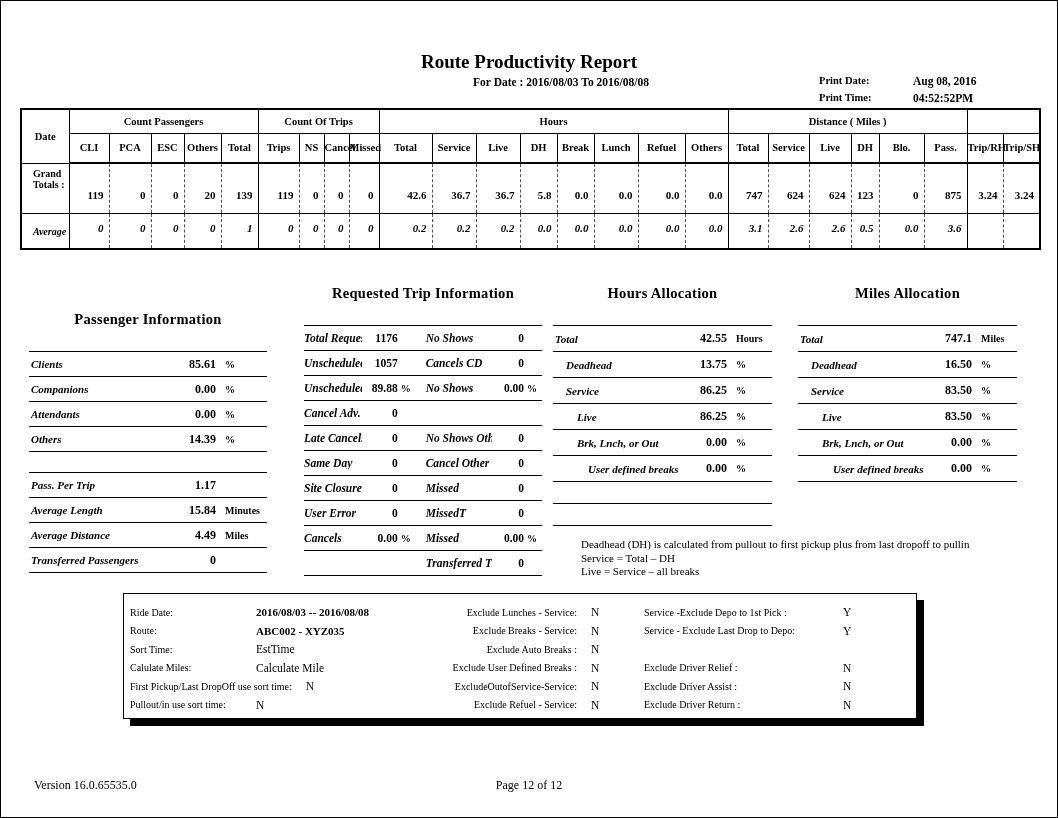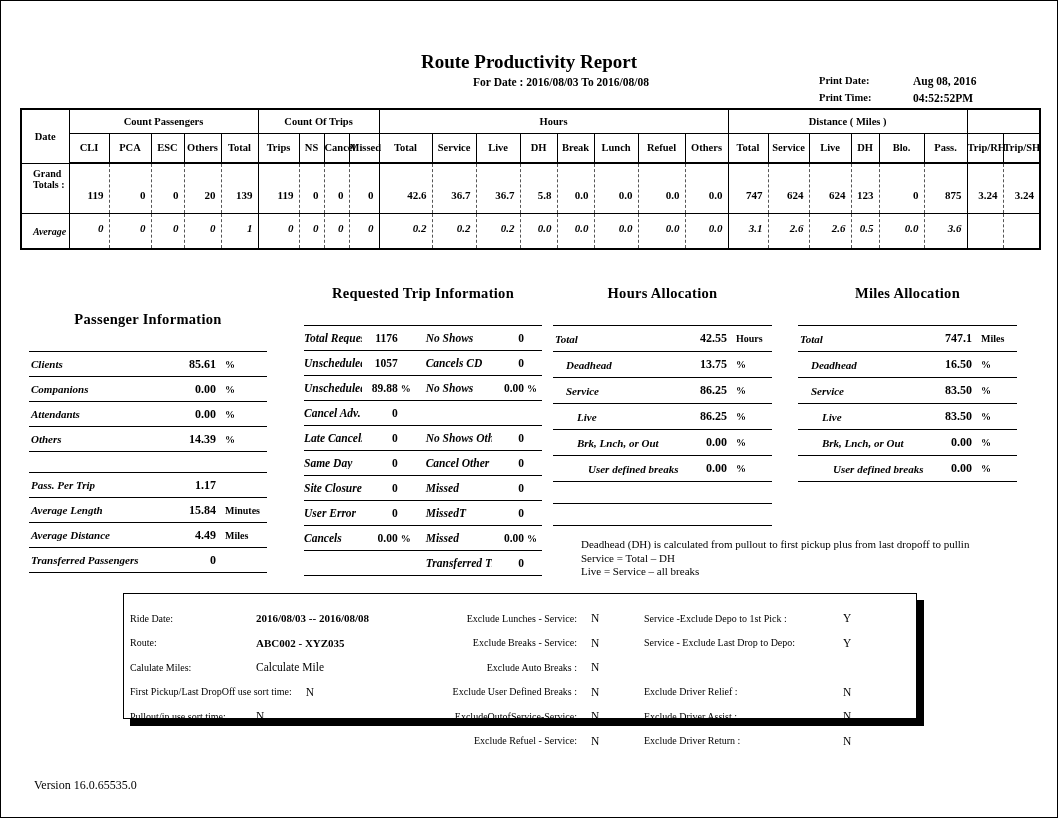--- a/index.html
+++ b/index.html
@@ -61,21 +61,21 @@
   .tu2{width:15px; padding-left:3px; font-weight:bold; font-size:10px;}
   
   .note{position:absolute; left:580px; top:537px; font-size:11px; line-height:13.5px;}
   
   .pbox{position:absolute; left:122px; top:592px; width:792px; height:124px;
     border:1.5px solid #000; box-shadow:7px 7px 0 #000; background:#fff;}
   .pcol{position:absolute; top:9px;}
   .pcol1{left:6px; width:300px;}
   .pcol2{left:253px; width:280px;}
   .pcol3{left:520px; width:260px;}
-  .prow{display:flex; height:18.5px; align-items:center;margin-top:6px;}
+  .prow{display:flex; height:18.5px; align-items:center;}
   .plab{font-size:10px; white-space:nowrap;}
   .pcol1 .plab{min-width:112px;}
   .pcol2 .plab{width:200px; text-align:right;}
   .pcol3 .plab{width:185px; text-align:left;}
   .pval{font-size:11.5px; padding-left:14px; white-space:nowrap;}
   .pcol1 .prow:nth-child(1) .pval, .pcol1 .prow:nth-child(2) .pval{font-weight:bold; font-size:11px;}
   
   .version{position:absolute; left:33px; top:777px; font-size:12px;}
   .pagenum{position:absolute; left:0; top:777px; width:100%; text-align:center; font-size:12px;}
 </style>
@@ -450,20 +450,24 @@
 
     <div class="prow">
         <span class="plab">Ride Date:</span>
         <span class="pval">2016/08/03 -- 2016/08/08</span>
       </div>
         <div class="prow">
         <span class="plab">Route:</span>
         <span class="pval">ABC002 - XYZ035</span>
       </div>
         <div class="prow">
+        <span class="plab">Sort Time:</span>
+        <span class="pval">EstTime</span>
+      </div>
+        <div class="prow">
         <span class="plab">Calulate Miles:</span>
         <span class="pval">Calculate Mile</span>
       </div>
         <div class="prow">
         <span class="plab">First Pickup/Last DropOff use sort time:</span>
         <span class="pval">N</span>
       </div>
         <div class="prow">
         <span class="plab">Pullout/in use sort time:</span>
         <span class="pval">N</span>
@@ -519,14 +523,15 @@
         <span class="pval">N</span>
       </div>
         <div class="prow">
         <span class="plab">Exclude Driver Return :</span>
         <span class="pval">N</span>
       </div>
       </div>
   </div>
 
   <div class="version">Version 16.0.65535.0</div>
+  <div class="pagenum">Page 12 of 12</div>
 
 </div>
 
 </body></html>

